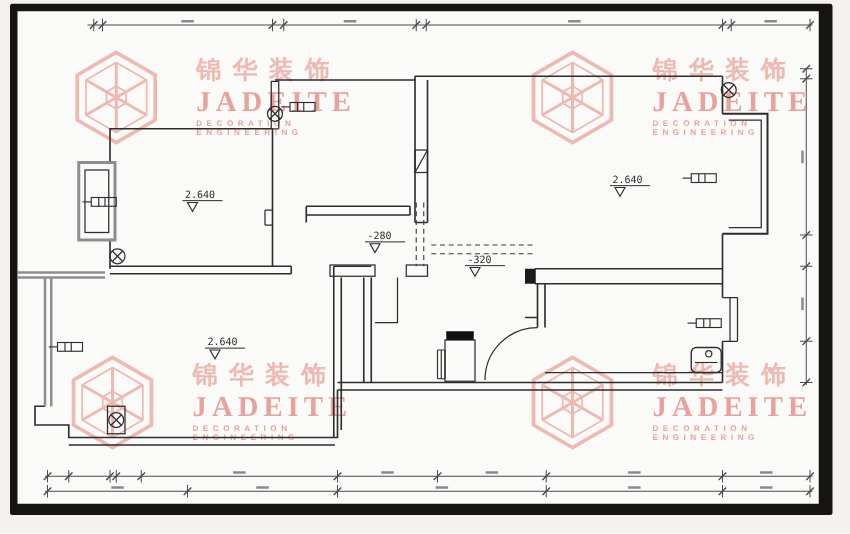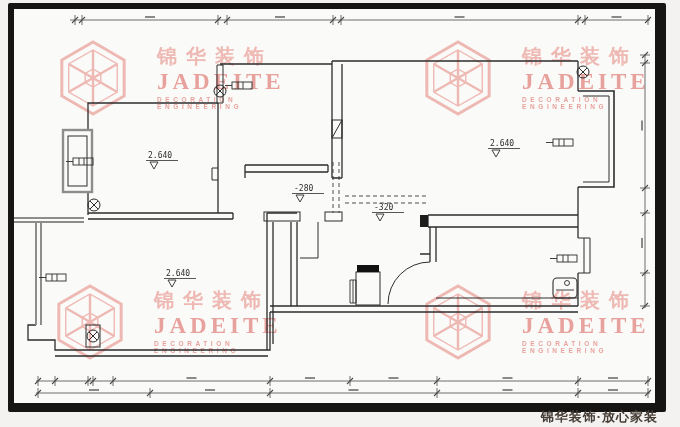--- a/index.html
+++ b/index.html
@@ -324,16 +324,13 @@
           <polygon points="296,195 304,195 300,202" fill="none" stroke="#2d2d2d" stroke-width="0.9"></polygon>
         </g>
         <g>
           <text x="374" y="210" font-size="8" fill="#2d2d2d" font-family="&quot;DejaVu Sans Mono&quot;,monospace">-320</text>
           <line x1="372" y1="212.5" x2="404" y2="212.5" stroke="#2d2d2d" stroke-width="0.8"></line>
           <polygon points="376,214 384,214 380,221" fill="none" stroke="#2d2d2d" stroke-width="0.9"></polygon>
         </g>
       </g>
   </svg>
 
-  <div class="footer-bar">
-    <span class="footer-brand" style="color: rgb(69, 60, 53);">锦华装饰·放心家装</span>
-  </div>
 </div>
 
 </body></html>

